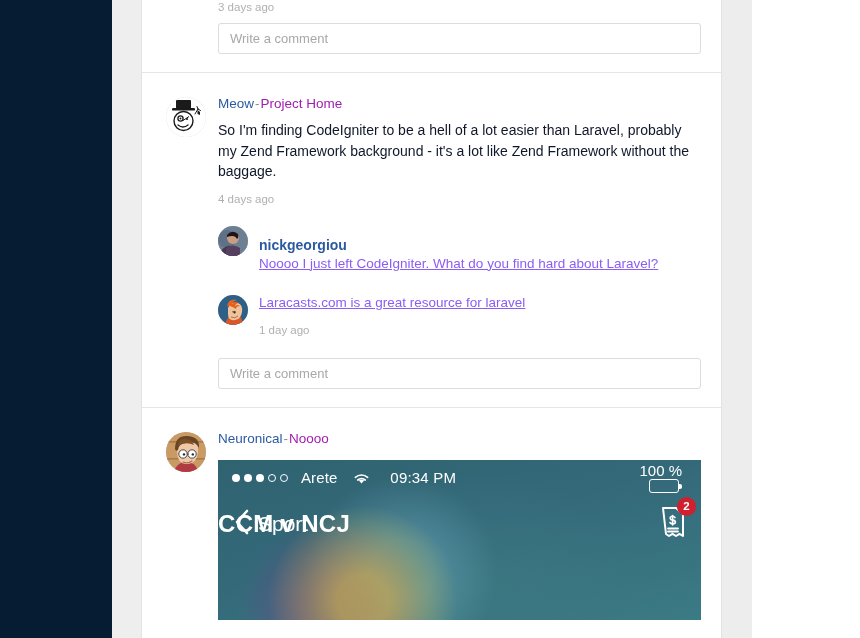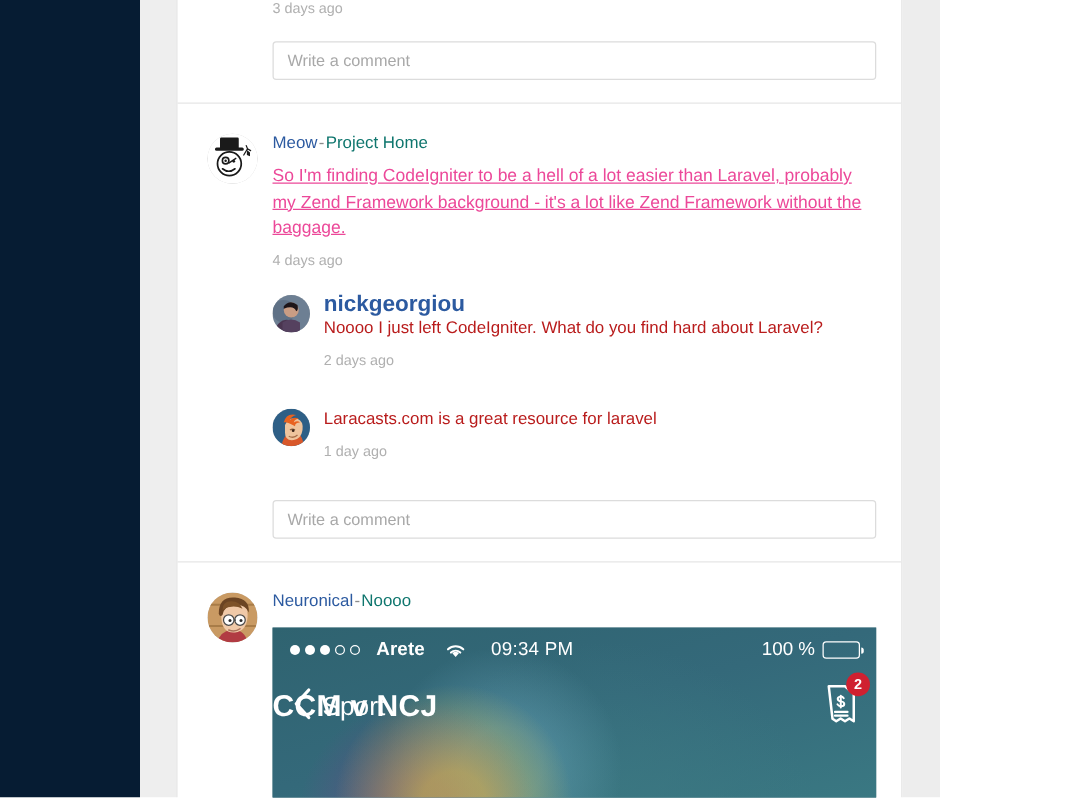--- a/index.html
+++ b/index.html
@@ -75,66 +75,66 @@
     font-size: 13.5px;
     line-height: 18px;
     margin: 0 0 7px 0;
     white-space: nowrap;
   }
   .byline .author {
     font-weight: normal;
     color: #2c5aa0;
   }
   .byline .dash { color: #8b8b8b; padding: 0 1px; }
-  .byline .context { color: #0f766e; }
+  .byline .context { color: #a21caf; }
 
   .post-text {
     font-size: 14px;
     line-height: 20.5px;
-    color: #ec4899;
+    color: #0f172a;
     margin: 0 0 10px 0;
     max-width: 472px;
-    text-decoration: underline;
   }
 
   .timestamp {
     font-size: 11.5px;
     color: #b0b0b0;
     line-height: 15px;
     margin: 0;
   }
 
   
   .comments { margin-top: 18px; }
   .comment { display: flex; align-items: flex-start; margin-bottom: 17px; }
   .comment:last-child { margin-bottom: 0; }
   .comment-avatar-col { width: 41px; flex: 0 0 41px; padding-top: 1px; }
   .comment .avatar { width: 30px; height: 30px; }
   .comment-body { flex: 1 1 auto; min-width: 0; }
   .comment-author {
-    font-size: 18px;
+    font-size: 14px;
     font-weight: bold;
     color: #2c5aa0;
     line-height: 16px;
-    margin: 0 0 2px 0;
+    margin: 12px 0 2px 0;
   }
   .comment-text {
     font-size: 13.5px;
-    color: #b91c1c;
+    color: #8b5cf6;
     line-height: 18px;
     margin: 0 0 4px 0;
+    text-decoration: underline;
   }
   .comment-time {
     font-size: 11.5px;
     color: #b0b0b0;
     line-height: 15px;
   }
 
   
-  .comment-input-wrap { margin-top: 18px; }
+  .comment-input-wrap { margin-top: 8px; }
   .comment-input {
     display: block;
     width: 483px;
     height: 31px;
     padding: 0 11px;
     border: 1px solid #dcdcdc;
     border-radius: 3px;
     background: #ffffff;
     font-family: "Liberation Sans", sans-serif;
     font-size: 13px;
@@ -172,24 +172,24 @@
     display: flex;
     align-items: center;
     padding: 0 13px 0 14px;
     color: #ffffff;
     font-size: 14px;
   }
   .sig-dots { display: flex; align-items: center; gap: 4px; }
   .dot { width: 8px; height: 8px; border-radius: 50%; }
   .dot.on { background: #ffffff; }
   .dot.off { background: transparent; border: 1px solid #ffffff; width: 8px; height: 8px; }
-  .carrier { margin-left: 13px; font-size: 15px; letter-spacing: .1px; font-weight: bold; }
+  .carrier { margin-left: 13px; font-size: 15px; letter-spacing: .1px; }
   .wifi-icon { margin-left: 15px; display: flex; align-items: center; }
   .clock { margin-left: 19px; font-size: 15px; letter-spacing: .2px; }
-  .status-right { margin-left: auto; display: flex; align-items: center; }
+  .status-right { margin-left: auto; display: flex; align-items: center; flex-direction: column; }
   .batt-pct { font-size: 15px; margin-right: 6px; }
   .battery {
     width: 30px; height: 14px;
     border: 1.6px solid #ffffff;
     border-radius: 3px;
     position: relative;
     padding: 1.5px;
   }
   .battery::after {
     content: "";
@@ -304,21 +304,20 @@
                       <path d="M0 30 q6 -12 13 -10 q9 2 8 10 z" fill="#4a3550"></path>
                       <circle cx="15" cy="12" r="6" fill="#c99d84"></circle>
                       <path d="M9 9 q5 -6 11 -1 q1 4 -1 5 q-2 -5 -10 -2 z" fill="#1d1519"></path>
                       <path d="M8 22 q7 -5 14 0 l0 8 -14 0 z" fill="#55415f"></path>
                     </svg>
                   </span>
                 </div>
                 <div class="comment-body">
                   <p class="comment-author">nickgeorgiou</p>
                   <p class="comment-text">Noooo I just left CodeIgniter. What do you find hard about Laravel?</p>
-                  <p class="comment-time">2 days ago</p>
                 </div>
               </div>
 
               <div class="comment">
                 <div class="comment-avatar-col">
                   <span class="avatar">
                     <svg viewBox="0 0 30 30">
                       <rect width="30" height="30" fill="#2e5f86"></rect>
                       <path d="M7 30 q2 -10 9 -11 q8 -1 9 11 z" fill="#d9582a"></path>
                       <path d="M10 13 q3 -7 10 -5 q5 2 4 9 q-1 7 -7 8 q-7 1 -7 -6 z" fill="#efc49c"></path>

